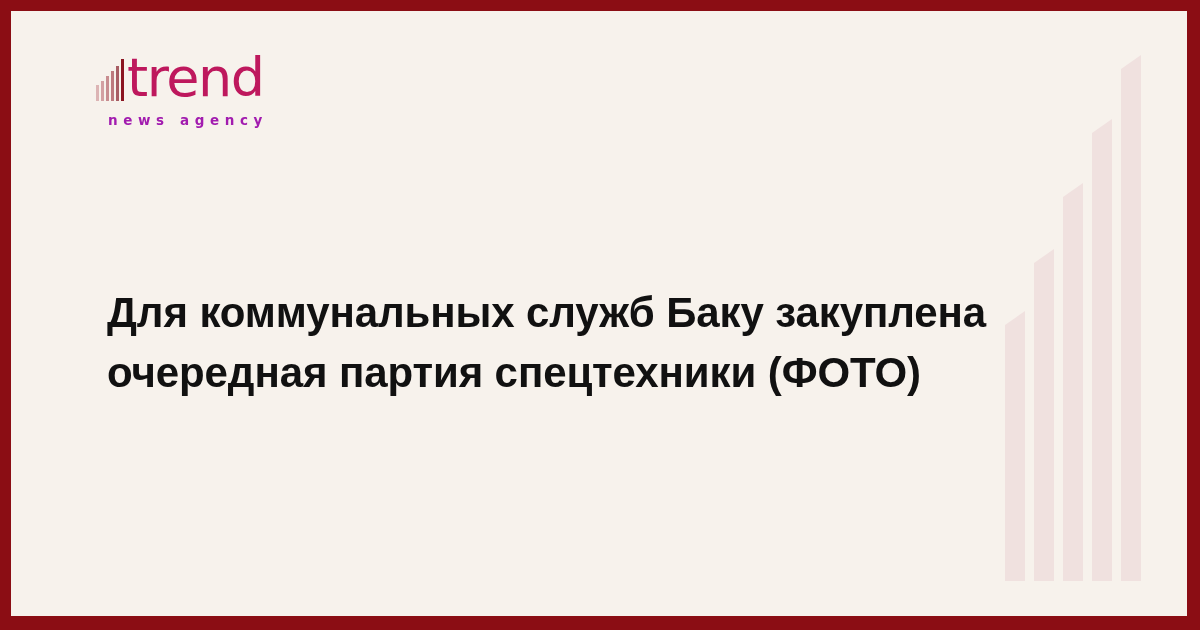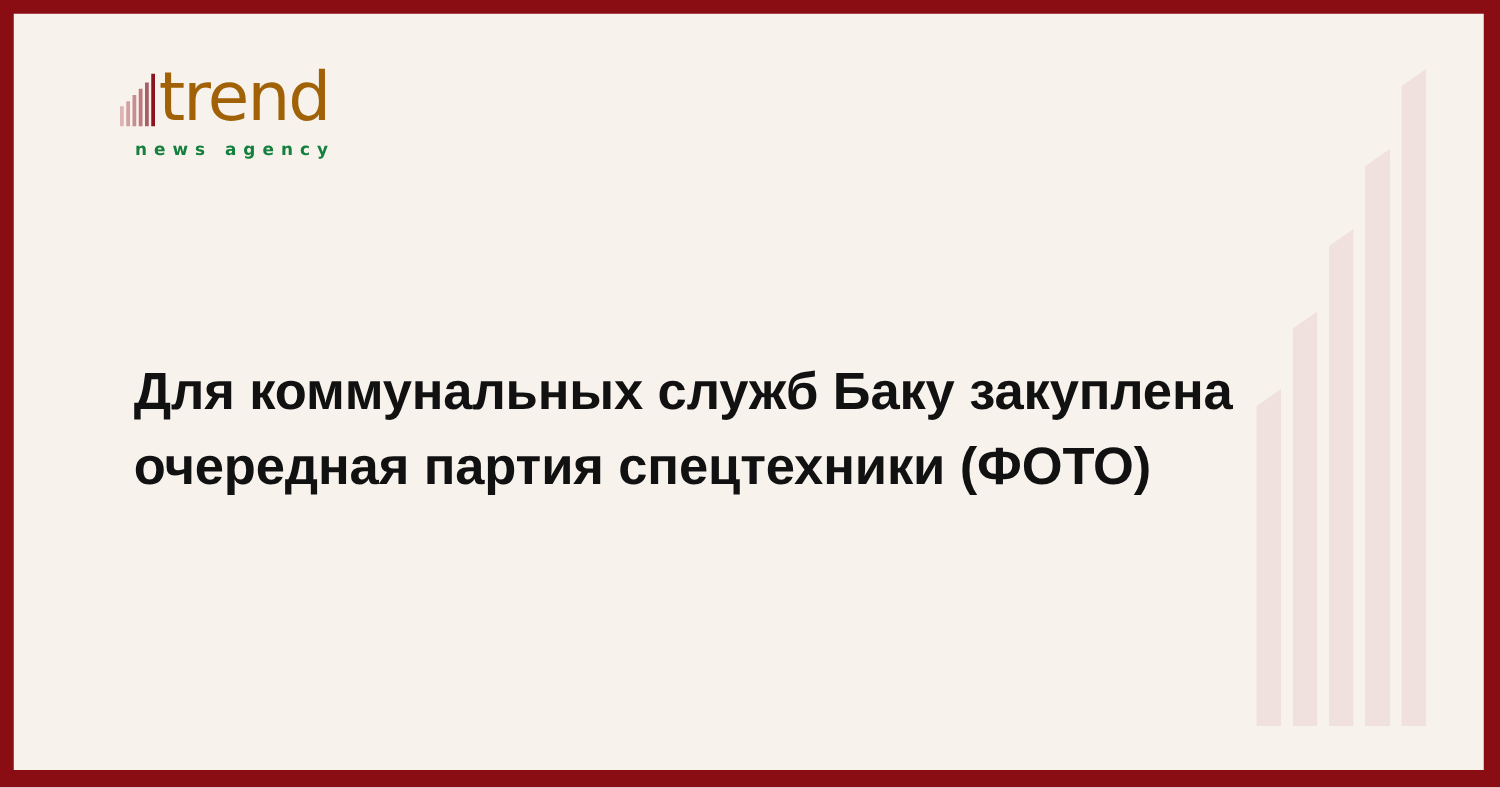--- a/index.html
+++ b/index.html
@@ -113,21 +113,21 @@
     <div id="logo">
       <div id="logo-mark">
         <div id="logo-bars">
             <div class="lbar" style="height: 16px; background: rgb(220, 180, 180);"></div>
             <div class="lbar" style="height: 20px; background: rgb(211, 160, 162);"></div>
             <div class="lbar" style="height: 25px; background: rgb(200, 141, 144);"></div>
             <div class="lbar" style="height: 30px; background: rgb(189, 122, 126);"></div>
             <div class="lbar" style="height: 35px; background: rgb(168, 94, 100);"></div>
             <div class="lbar" style="height: 42px; background: rgb(139, 20, 32);"></div>
           </div>
-        <div id="wordmark" style="color: #a16207;">trend</div>
+        <div id="wordmark" style="color: #be185d;">trend</div>
       </div>
-      <div id="tagline" style="color: #15803d;">news agency</div>
+      <div id="tagline" style="color: #a21caf;">news agency</div>
     </div>
 
     <div id="headline">Для коммунальных служб Баку закуплена очередная партия спецтехники (ФОТО)</div>
 
   </div>
 </div>
 
 </body></html>

